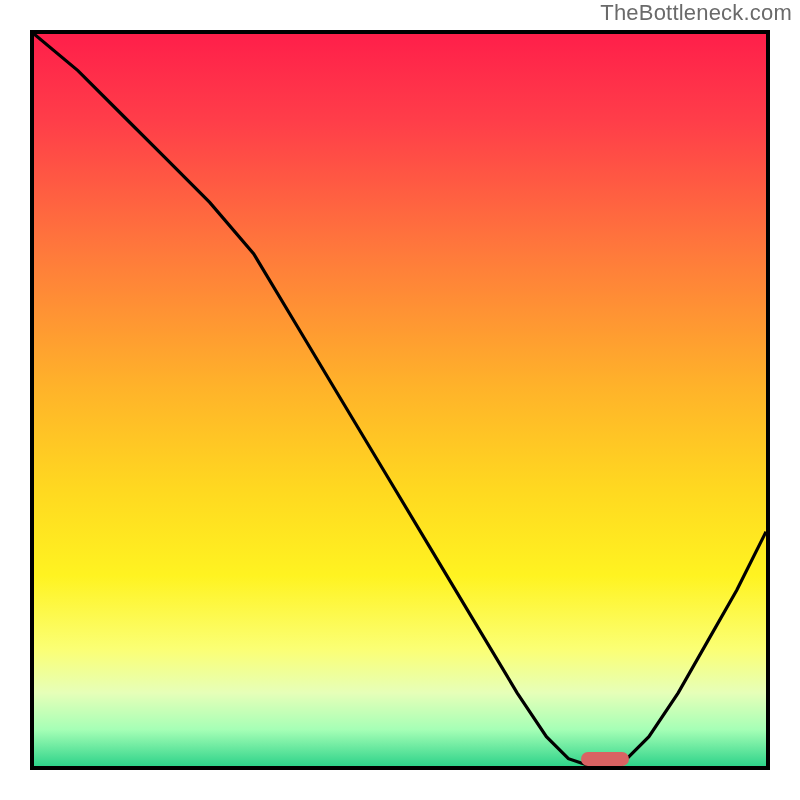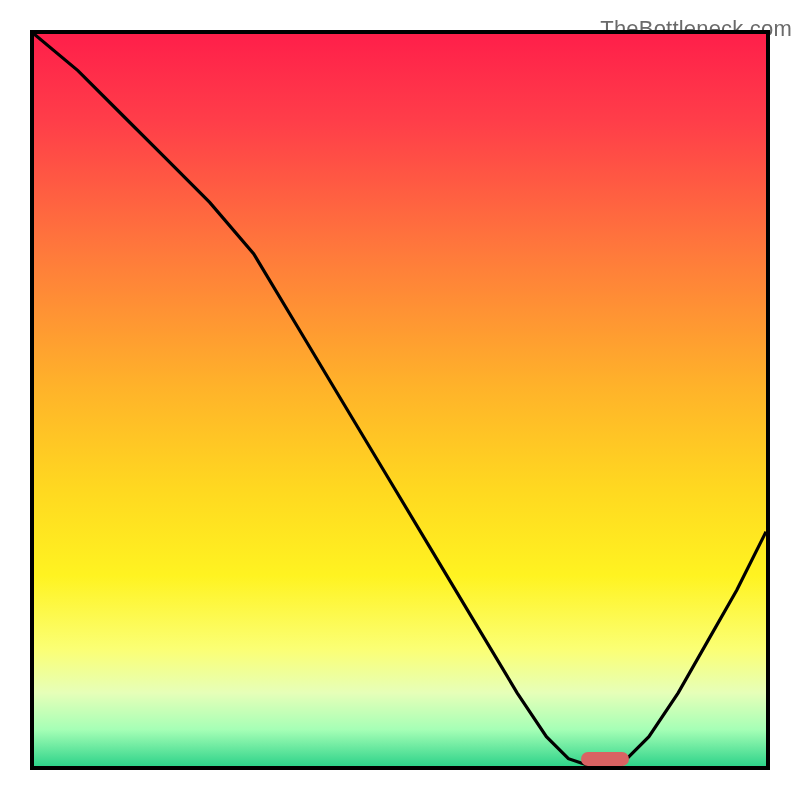--- a/index.html
+++ b/index.html
@@ -10,21 +10,21 @@
     background: #ffffff;
     overflow: hidden;
   }
   .chart-root {
     position: relative;
     width: 800px;
     height: 800px;
   }
   .watermark {
     position: absolute;
-    top: 16px;
+    top: 0;
     right: 8px;
     font-family: Arial, Helvetica, sans-serif;
     font-size: 22px;
     color: #6a6a6a;
     font-weight: 500;
     letter-spacing: 0.2px;
   }
   .plot-area {
     position: absolute;
     left: 30px;

